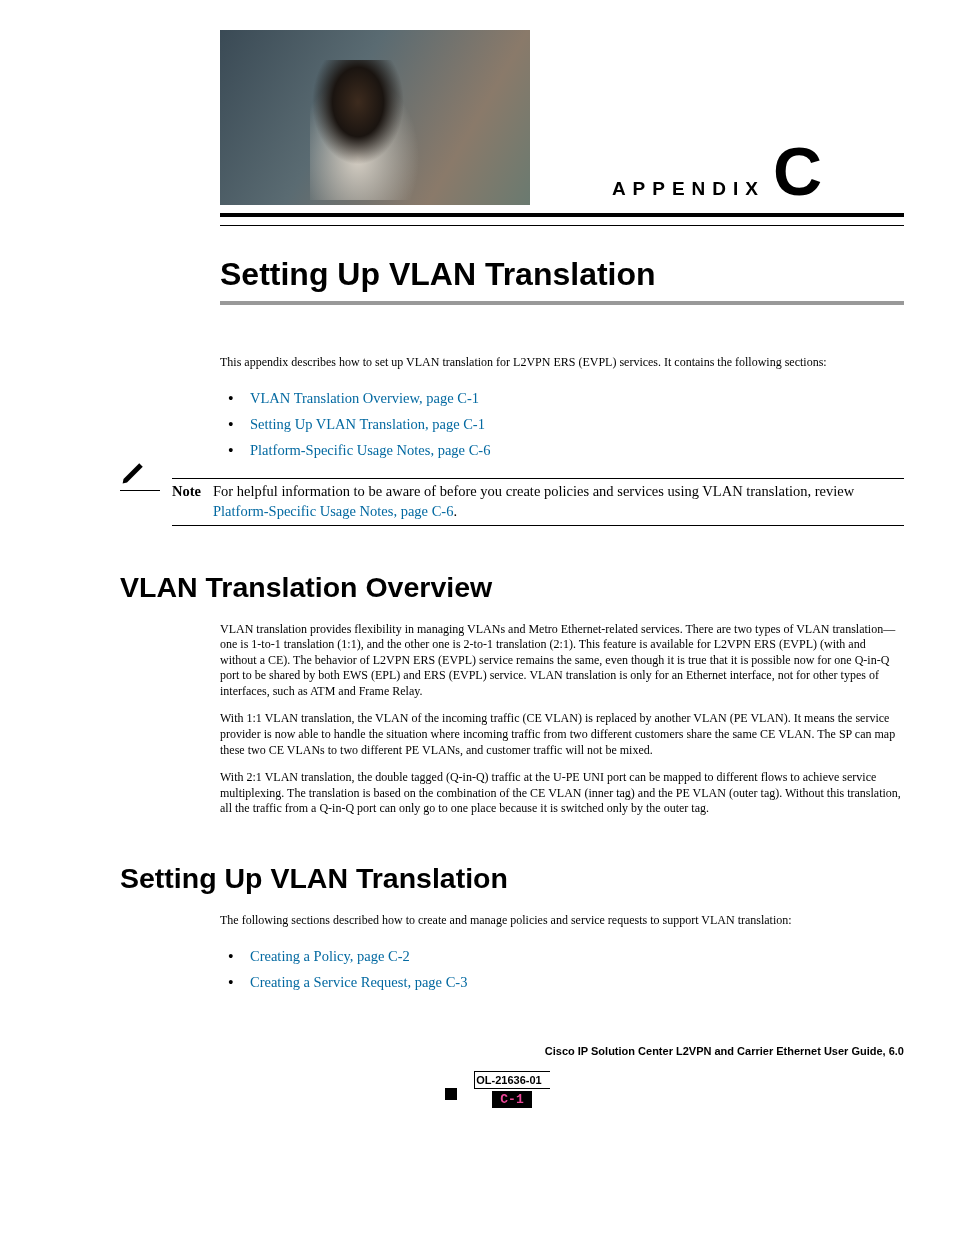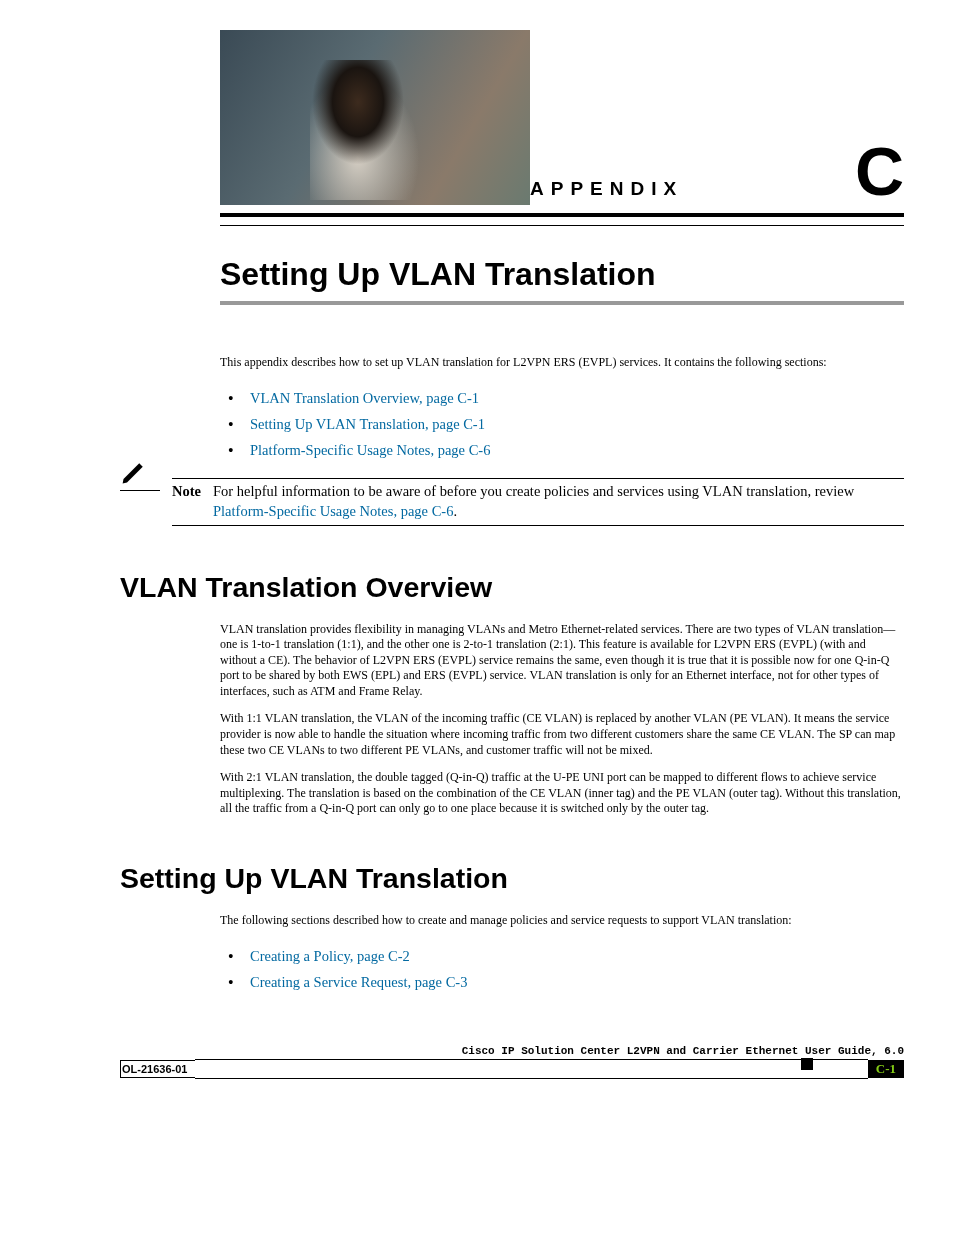--- a/index.html
+++ b/index.html
@@ -35,21 +35,21 @@
     left: 90px;
     width: 120px;
     height: 140px;
     background: radial-gradient(ellipse at 40% 30%, #3d2b1e 0%, #1a1410 25%, transparent 45%),
                 radial-gradient(ellipse at 40% 70%, #d6cfc4 0%, transparent 60%);
   }
   .appendix-label {
     flex: 1;
     display: flex;
     align-items: baseline;
-    justify-content: space-between;
+    justify-content: center;
     gap: 8px;
   }
   .appendix-word {
     font-family: Arial, Helvetica, sans-serif;
     font-weight: bold;
     font-size: 19px;
     letter-spacing: 7px;
     text-transform: uppercase;
   }
   .appendix-letter {
@@ -146,29 +146,30 @@
     font-weight: bold;
     font-size: 28.5px;
     margin: 45px 0 18px 0;
   }
   .footer {
     margin-top: 50px;
   }
   .footer-title-row {
     display: flex;
     justify-content: flex-end;
-    font-family: Liberation Mono, monospace;
+    font-family: Liberation Sans, sans-serif;
     font-weight: bold;
     font-size: 11px;
     padding-right: 0;
-    margin-bottom: 2px;
+    margin-bottom: 14px;
   }
   .footer-box-row {
     display: flex;
     align-items: center;
+    flex-direction: column;
   }
   .footer-docnum {
     font-family: Arial, Helvetica, sans-serif;
     font-weight: bold;
     font-size: 11px;
     border: 1px solid #000;
     border-left: none;
     border-right: none;
     padding: 2px 8px 2px 2px;
     background: #fff;
@@ -189,24 +190,24 @@
   }
   .footer-mid::after{
     content:"";
     position:absolute;
     right:55px;
     top:-2px;
     width:12px; height:12px;
     background:#000;
   }
   .footer-pagenum {
-    font-family: Liberation Serif, serif;
+    font-family: Liberation Mono, monospace;
     font-weight: bold;
     font-size: 13px;
-    color: #84cc16;
+    color: #ec4899;
     background: #000;
     padding: 1px 8px 1px 8px;
   }
 </style>
 </head>
 <body>
 
 <div class="page">
 
   <div class="header-row">

